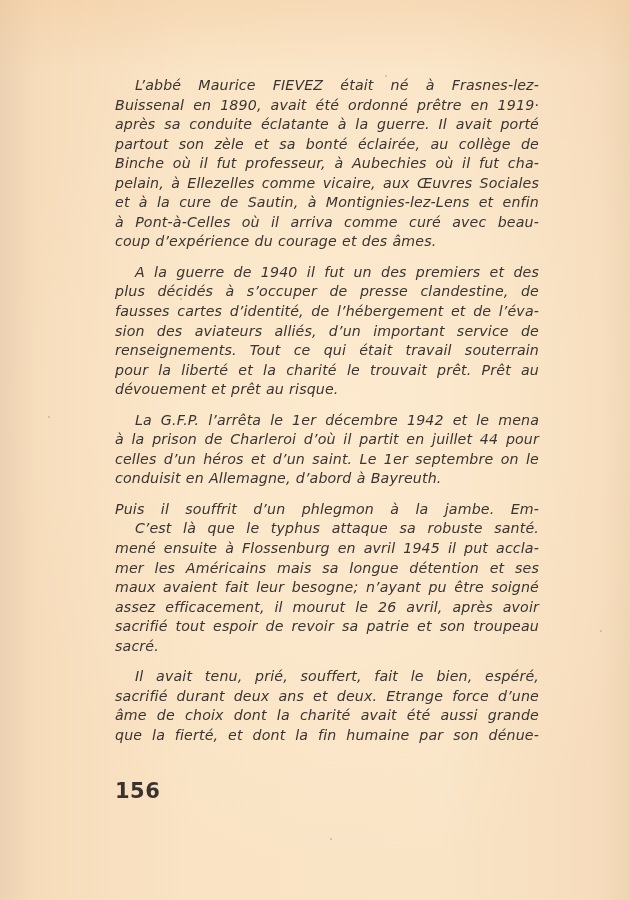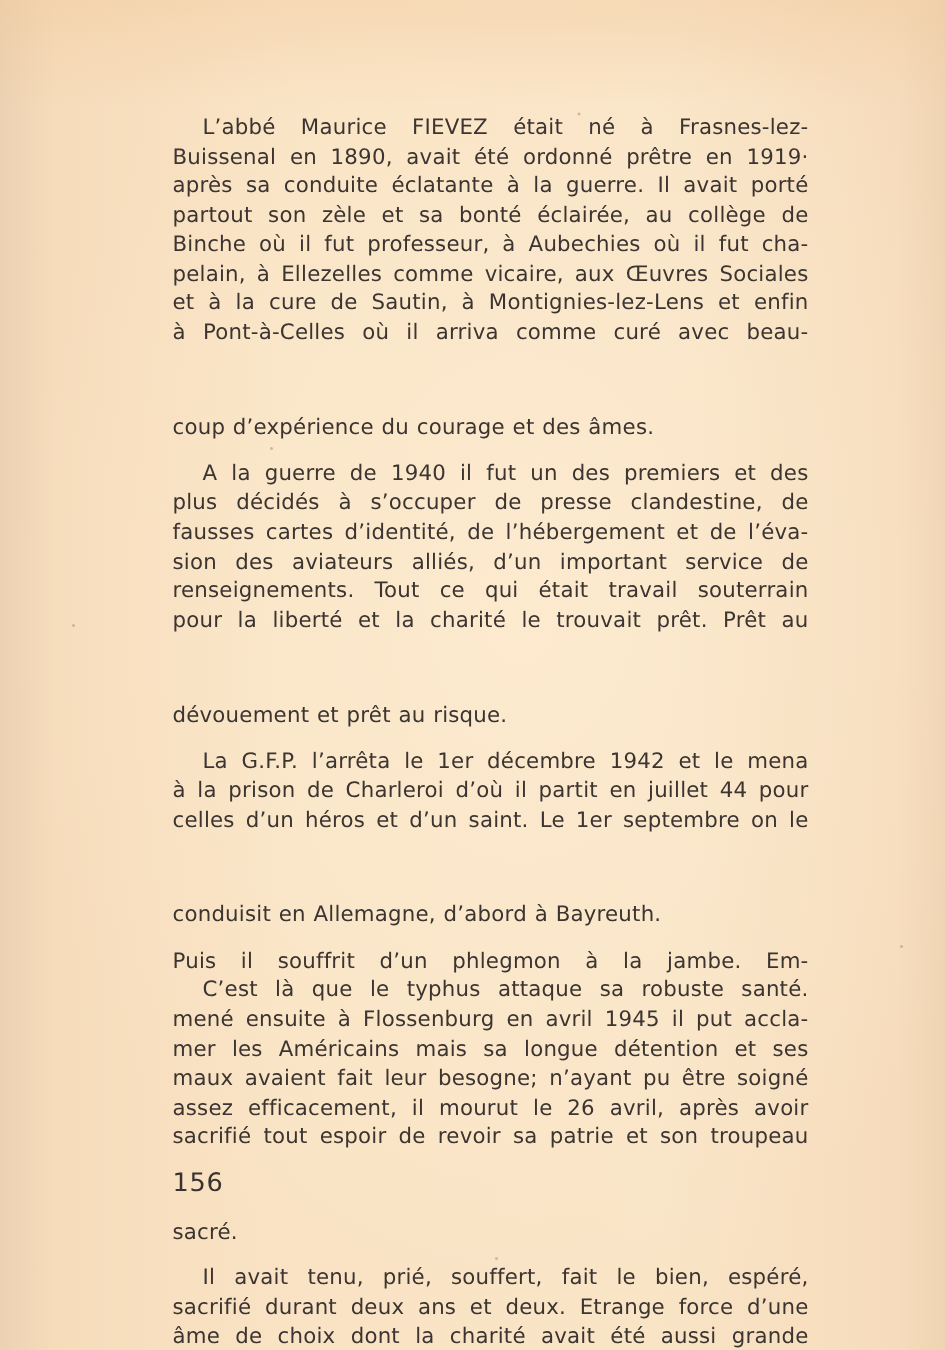--- a/index.html
+++ b/index.html
@@ -40,41 +40,41 @@
       color: #3b3431;
       letter-spacing: 0.15px;
       word-spacing: 0.5px;
     }
     .paragraph {
       margin: 0 0 11px 0;
       text-indent: 20px;
       text-align: justify;
       text-align-last: left;
       hyphens: none;
+      font-style: italic;
     }
     .paragraph .line {
       display: block;
       text-align: justify;
       text-align-last: justify;
       text-indent: 0;
     }
     .paragraph .line.first {
       padding-left: 20px;
     }
     .paragraph .line.last {
       text-align-last: left;
-      margin-top: 44px;
     }
     .page-number {
       position: absolute;
       left: 115px;
       top: 779px;
       font-family: "DejaVu Sans", sans-serif;
-      font-weight: normal;
-      font-size: 17px;
+      font-weight: bold;
+      font-size: 21px;
       color: #3a3230;
       letter-spacing: 0.5px;
     }
     .speck {
       position: absolute;
       width: 2px; height: 2px;
       background: rgba(120,100,80,0.35);
       border-radius: 1px;
     }
   </style>

